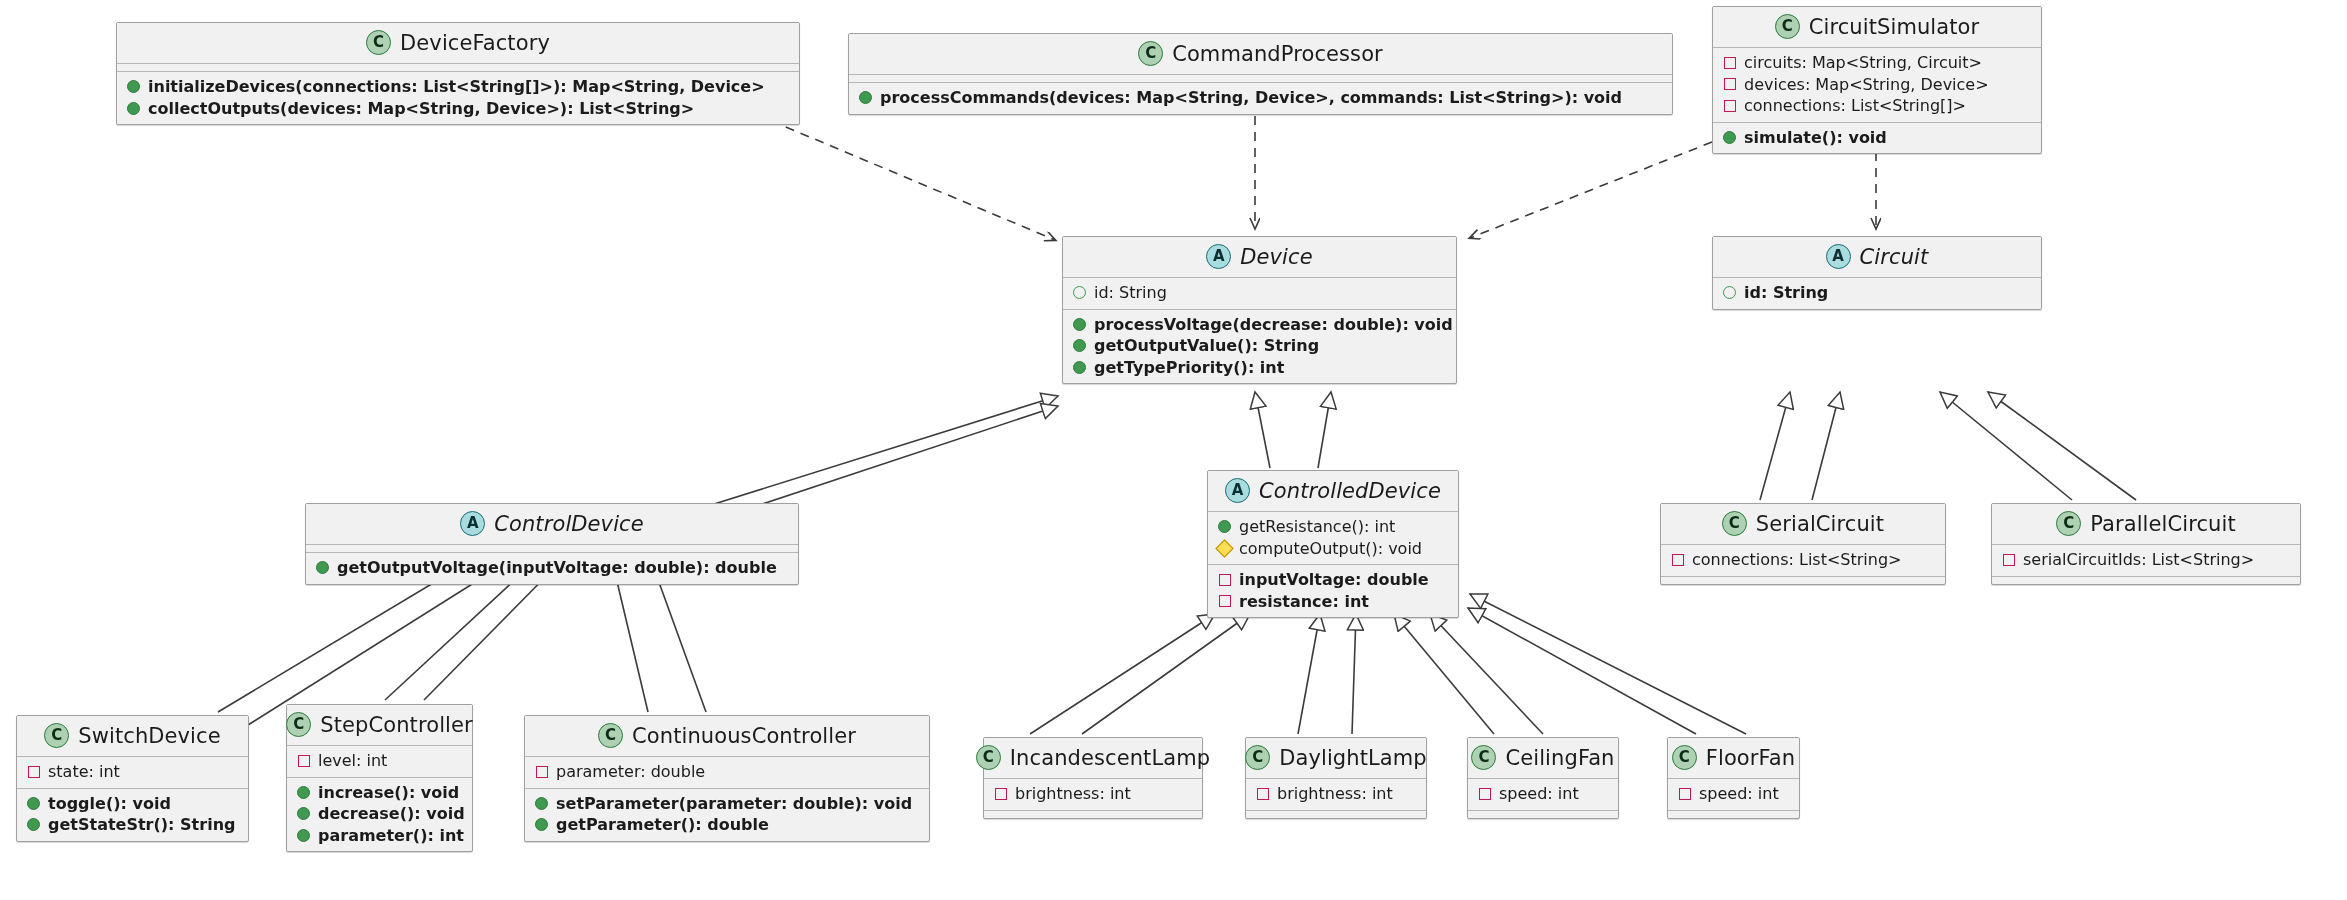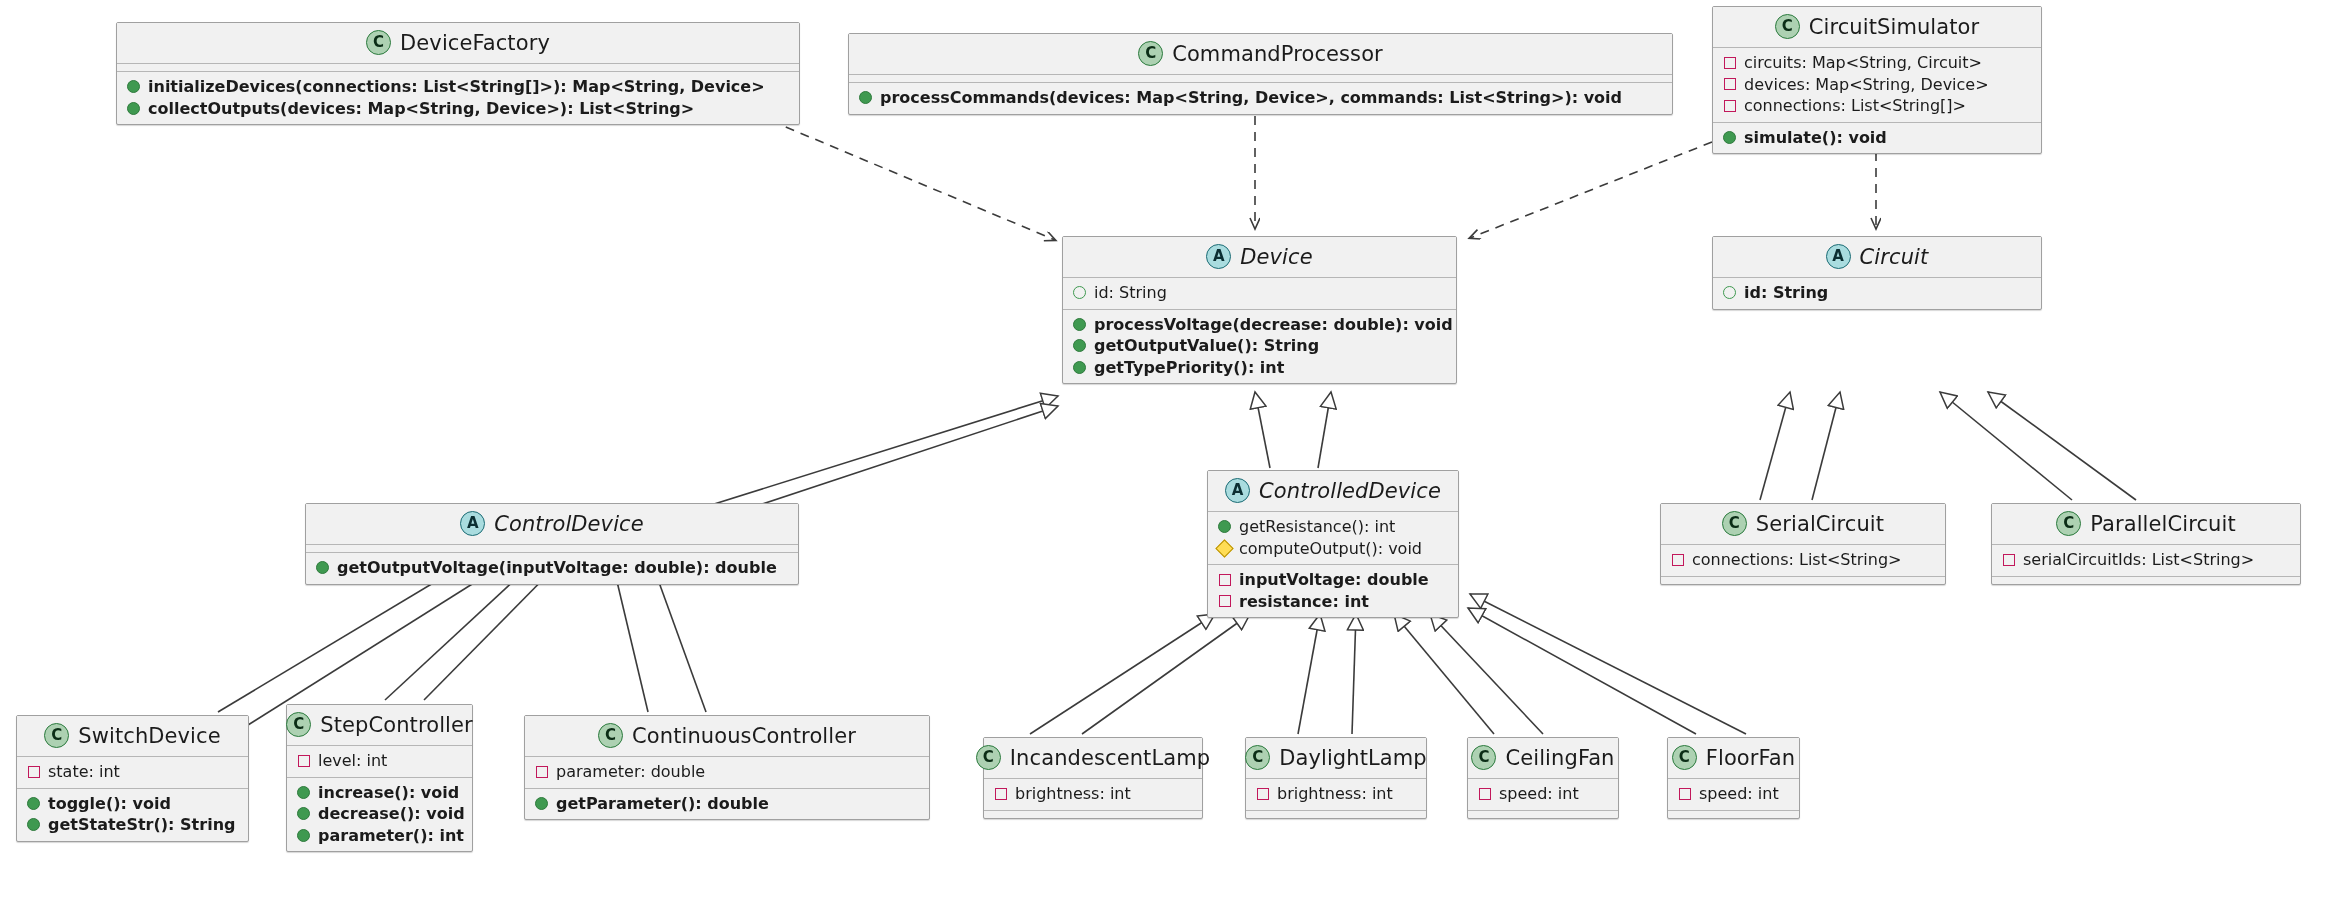--- a/index.html
+++ b/index.html
@@ -378,20 +378,24 @@
         </div>
         <div class="uml-section">
           <div class="uml-row">
             <span class="vis private"></span>
             <span class="member-text">parameter: double</span>
           </div>
         </div>
         <div class="uml-section">
           <div class="uml-row">
             <span class="vis public"></span>
+            <span class="member-text">setParameter(parameter: double): void</span>
+          </div>
+          <div class="uml-row">
+            <span class="vis public"></span>
             <span class="member-text">getParameter(): double</span>
           </div>
         </div>
       </div>
       <div class="uml-class" style="left: 983px; top: 737px; width: 220px;">
         <div class="uml-header">
           <span class="stereo c">C</span>
           <span class="uml-name">IncandescentLamp</span>
         </div>
         <div class="uml-section">

